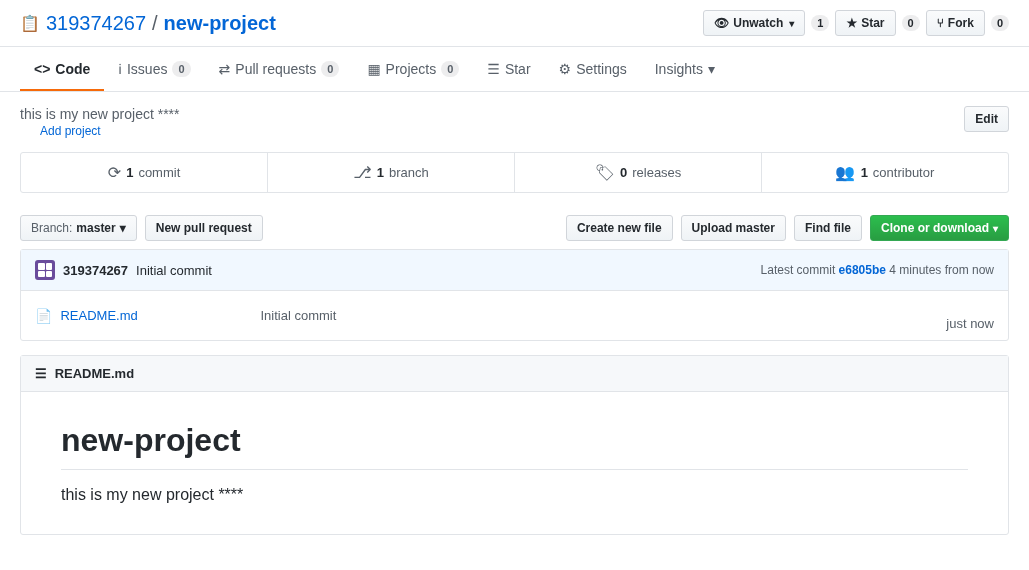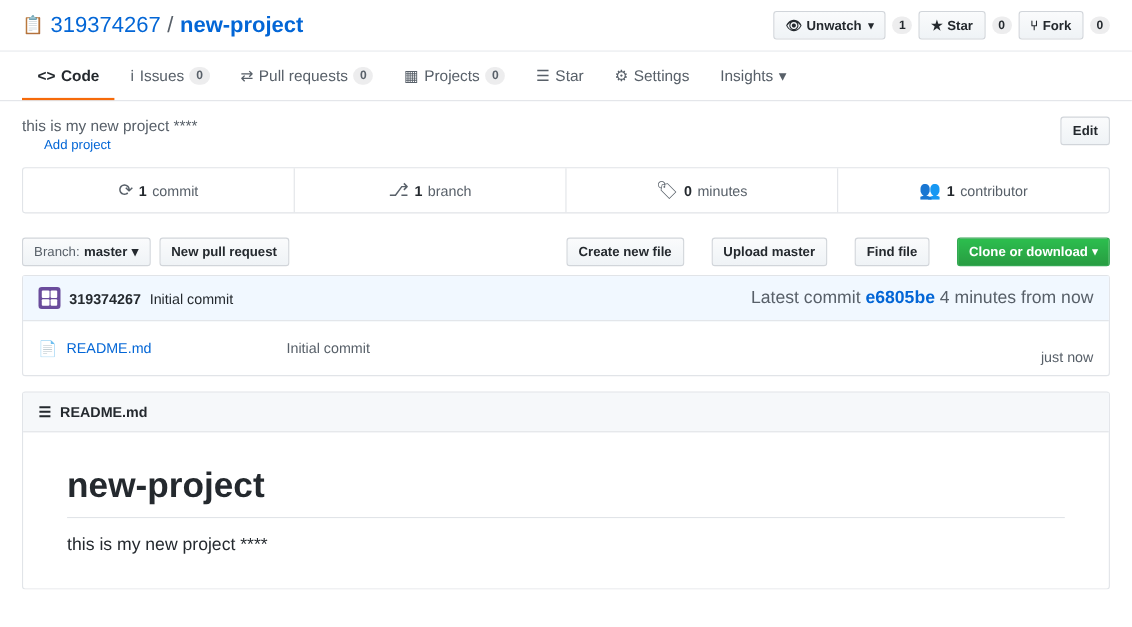--- a/index.html
+++ b/index.html
@@ -31,35 +31,35 @@
     .stat-item { flex: 1; text-align: center; padding: 10px 0; font-size: 13px; border-right: 1px solid #e1e4e8; color: #586069; display: flex; align-items: center; justify-content: center; gap: 5px; }
     .stat-item:last-child { border-right: none; }
     .stat-item .stat-num { font-weight: 600; color: #24292e; }
     .stat-icon { font-size: 16px; color: #586069; }
 
     
     .branch-bar { display: flex; justify-content: space-between; padding: 8px 20px; }
     .branch-left { display: flex; gap: 8px; align-items: center; }
     .branch-select { display: inline-flex; align-items: center; gap: 4px; padding: 5px 10px; font-size: 12px; font-weight: 600; border: 1px solid #d1d5da; border-radius: 3px; background: linear-gradient(#fafbfc, #eff3f6); cursor: pointer; }
     .branch-label { color: #586069; font-weight: 400; }
-    .branch-right { display: flex; gap: 25px; align-items: center; }
+    .branch-right { display: flex; gap: 8px; align-items: center; }
     .btn-gray { display: inline-flex; align-items: center; gap: 4px; padding: 5px 10px; font-size: 12px; font-weight: 600; border: 1px solid #d1d5da; border-radius: 3px; background: linear-gradient(#fafbfc, #eff3f6); cursor: pointer; color: #24292e; }
     .btn-green { display: inline-flex; align-items: center; gap: 4px; padding: 5px 10px; font-size: 12px; font-weight: 600; border: 1px solid #34a853; border-radius: 3px; background: linear-gradient(#2cbe4e, #289d42); cursor: pointer; color: #fff; }
     .btn-green .caret { font-size: 10px; }
 
     
     .file-table { margin: 0 20px; border: 1px solid #e1e4e8; border-radius: 3px; }
     .commit-row { display: flex; align-items: center; justify-content: space-between; padding: 10px 14px; background: #f1f8ff; border-bottom: 1px solid #e1e4e8; font-size: 13px; }
     .commit-left { display: flex; align-items: center; gap: 8px; }
     .commit-avatar { width: 20px; height: 20px; background: #6a4c9c; border-radius: 3px; display: flex; align-items: center; justify-content: center; }
     .commit-avatar-inner { display: grid; grid-template-columns: 1fr 1fr; gap: 1px; width: 14px; height: 14px; }
     .commit-avatar-inner span { background: #fff; border-radius: 1px; }
     .commit-author { color: #24292e; font-weight: 600; }
     .commit-message { color: #24292e; }
-    .commit-right { color: #586069; font-size: 16px; }
+    .commit-right { color: #586069; font-size: 12px; }
     .commit-right a { color: #0366d6; font-weight: 600; }
 
     .file-row { display: flex; align-items: center; padding: 9px 14px; border-bottom: 1px solid #e1e4e8; font-size: 13px; }
     .file-row:last-child { border-bottom: none; }
     .file-icon { margin-right: 8px; color: #586069; font-size: 14px; }
     .file-name { color: #0366d6; flex: 0 0 200px; cursor: pointer; }
     .file-commit { flex: 1; color: #586069; }
     .file-time { color: #586069; text-align: right; margin-top: 16px; }
 
     
@@ -148,21 +148,21 @@
     <span>commit</span>
   </div>
   <div class="stat-item">
     <span class="stat-icon">⎇</span>
     <span class="stat-num">1</span>
     <span>branch</span>
   </div>
   <div class="stat-item">
     <span class="stat-icon">🏷</span>
     <span class="stat-num">0</span>
-    <span>minutes</span>
+    <span>releases</span>
   </div>
   <div class="stat-item">
     <span class="stat-icon">👥</span>
     <span class="stat-num">1</span>
     <span>contributor</span>
   </div>
 </div>
 
 <div class="branch-bar">
   <div class="branch-left">

